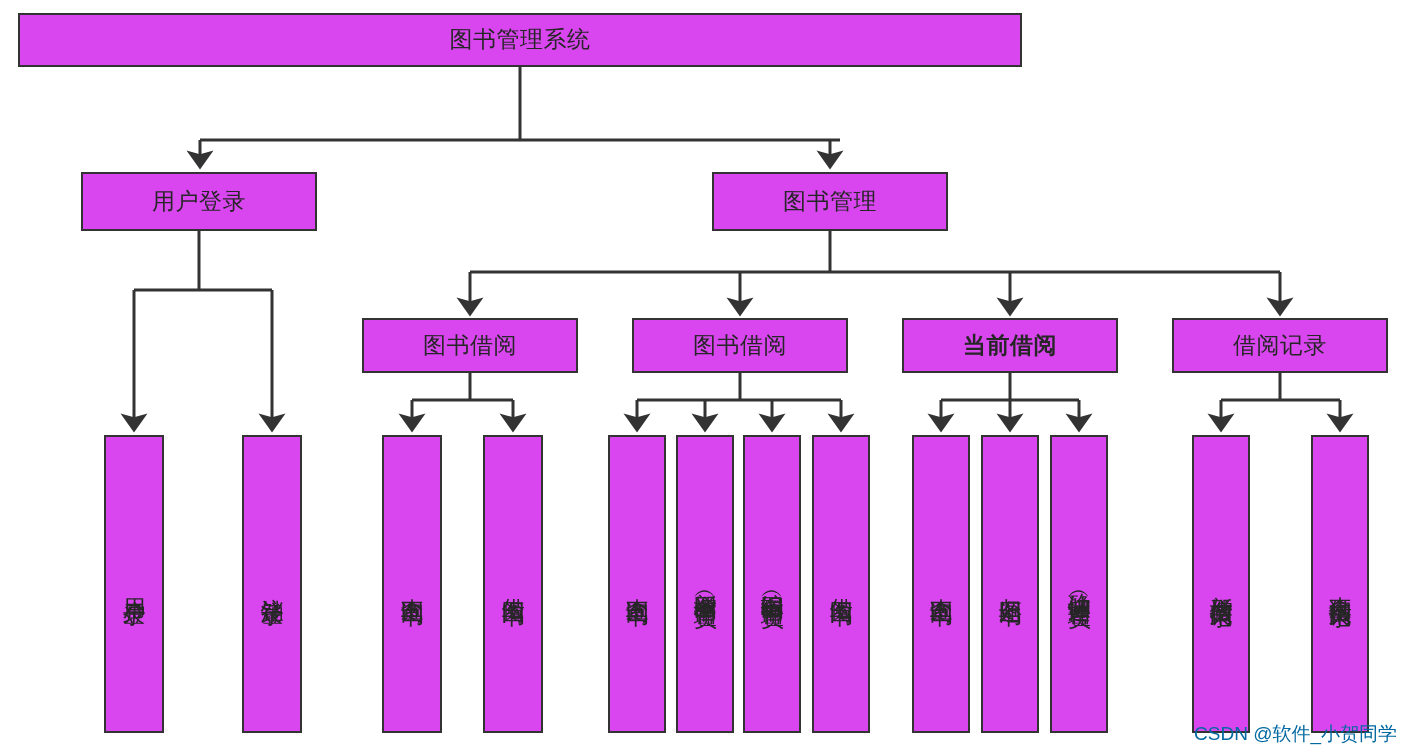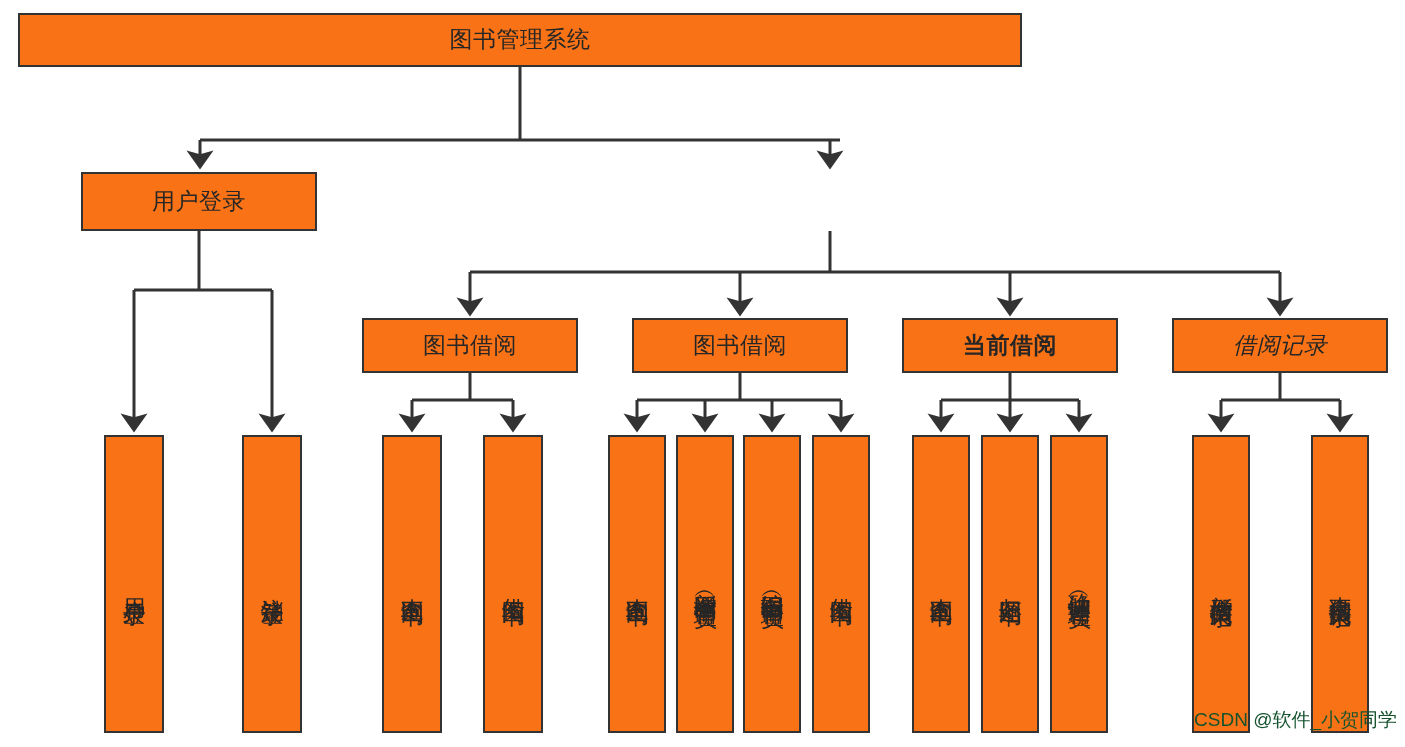--- a/index.html
+++ b/index.html
@@ -14,21 +14,21 @@
     position: relative;
     width: 1405px;
     height: 747px;
     background: #ffffff;
     overflow: hidden;
   }
   .node {
     position: absolute;
     box-sizing: border-box;
     border: 2px solid #333333;
-    background: #f97316;
+    background: #d946ef;
     display: flex;
     align-items: center;
     justify-content: center;
     color: #262626;
     letter-spacing: 0.5px;
   }
   .node.h {
     font-size: 23px;
     line-height: 1.2;
   }
@@ -44,23 +44,23 @@
     position: absolute;
     left: 0;
     top: 0;
     width: 1405px;
     height: 747px;
     pointer-events: none;
   }
   #watermark {
     position: absolute;
     right: 8px;
-    bottom: 14px;
+    bottom: 0;
     font-size: 19px;
-    color: #14532d;
+    color: #0369a1;
     white-space: nowrap;
     font-family: "Liberation Sans", "DejaVu Sans", sans-serif;
   }
 </style>
 </head>
 <body>
 
 <div id="canvas">
 
   <svg id="edges" viewBox="0 0 1405 747">
@@ -113,31 +113,34 @@
     </g>
   </svg>
 
   <div class="node h" style="left:18px; top:13px; width:1004px; height:54px;">
     <span>图书管理系统</span>
   </div>
 
   <div class="node h" style="left:81px; top:172px; width:236px; height:59px;">
     <span>用户登录</span>
   </div>
+  <div class="node h" style="left:712px; top:172px; width:236px; height:59px;">
+    <span>图书管理</span>
+  </div>
 
   <div class="node h" style="left:362px; top:318px; width:216px; height:55px;">
     <span>图书借阅</span>
   </div>
   <div class="node h" style="left:632px; top:318px; width:216px; height:55px;justify-content:center;">
     <span>图书借阅</span>
   </div>
   <div class="node h" style="left:902px; top:318px; width:216px; height:55px;font-weight:bold;">
     <span>当前借阅</span>
   </div>
-  <div class="node h" style="left:1172px; top:318px; width:216px; height:55px;font-style:italic;">
+  <div class="node h" style="left:1172px; top:318px; width:216px; height:55px;">
     <span>借阅记录</span>
   </div>
 
   <div class="node v" style="left:104px; top:435px; width:60px; height:298px;">
     <span>用户登录</span>
   </div>
   <div class="node v" style="left:242px; top:435px; width:60px; height:298px;">
     <span>注销登录</span>
   </div>
 

